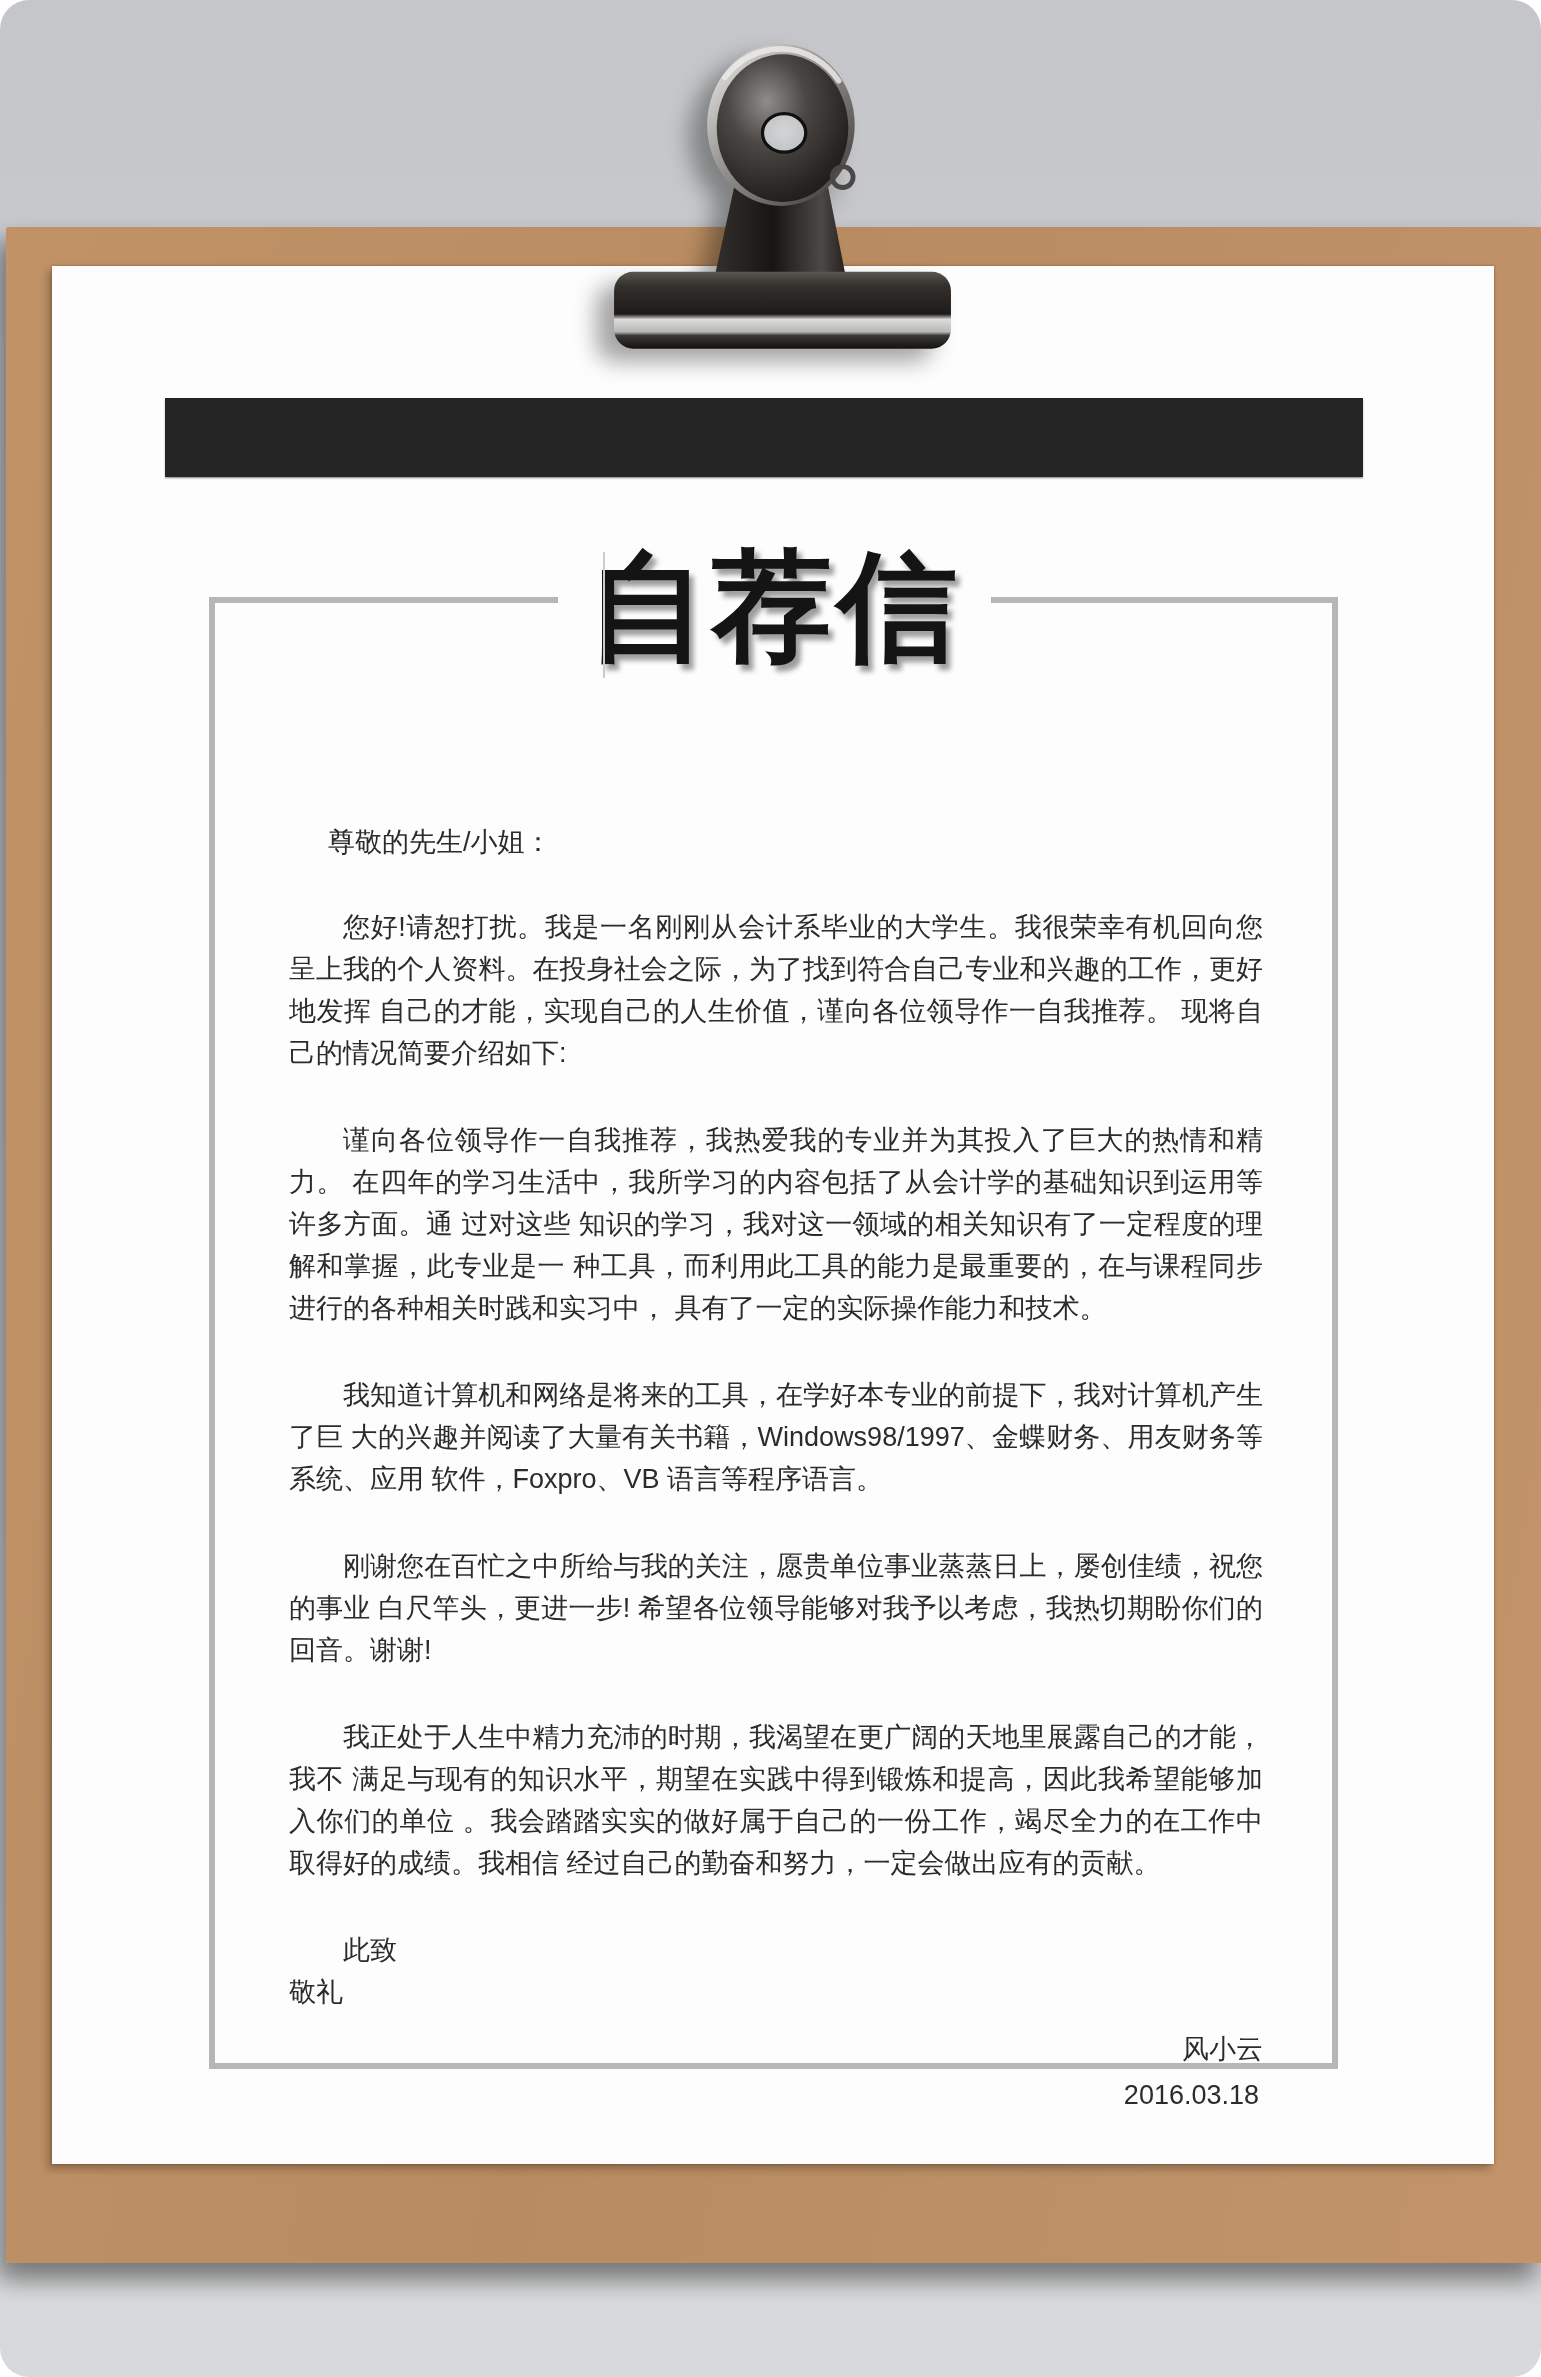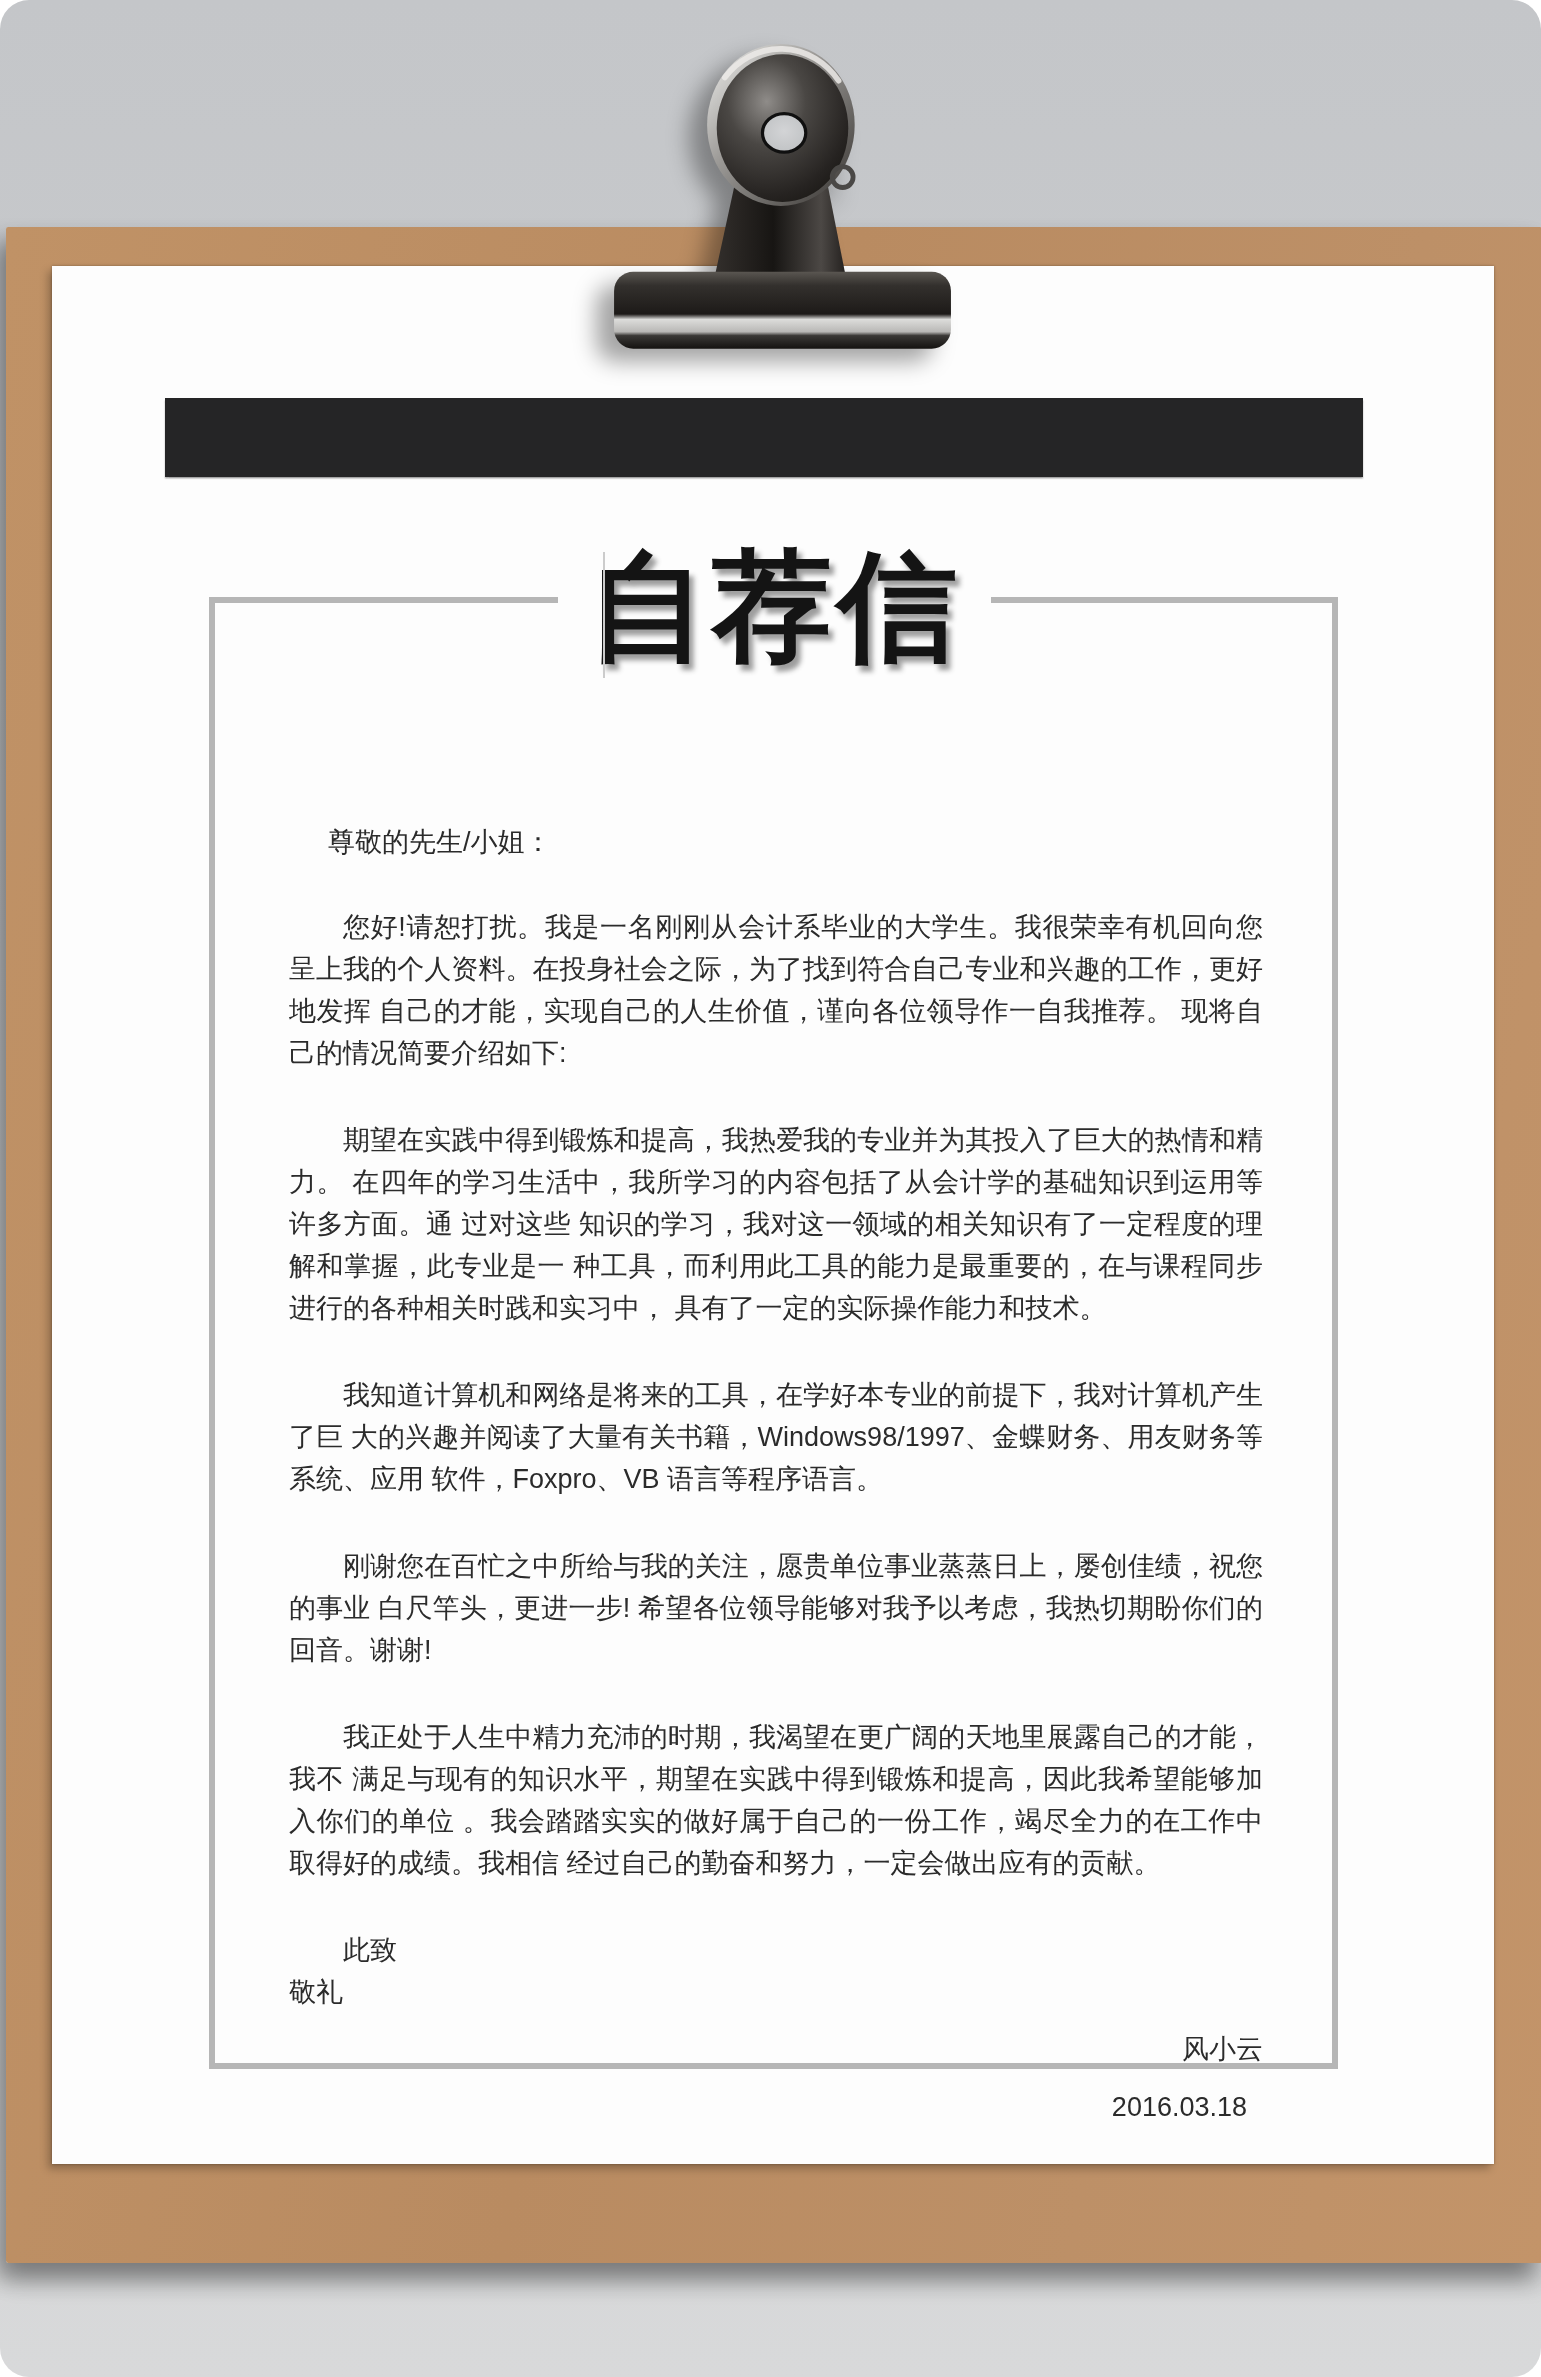--- a/index.html
+++ b/index.html
@@ -79,21 +79,21 @@
     line-height: 42px;
     color: var(--body-text, #2b2b2b);
     text-align: justify;
   }
   .letter p { margin: 0 0 45px 0; }
   .letter p.para { text-indent: 2em; }
   .letter p.salutation { margin-bottom: 43px; margin-left: 39px; }
   .letter p.closing-cizhi { text-indent: 2em; margin: 0; }
   .letter p.closing-jingli { margin: 0; }
   .letter p.sig-name { text-align: right; margin: 15px 0 0 0; }
-  .letter p.sig-date { text-align: right; margin: 16px; }
+  .letter p.sig-date { text-align: right; margin: 4px; }
   .binder-clip {
     position: absolute;
     left: 590px; top: 30.5px;
     width: 377px; height: 329px;
     z-index: 6;
     filter: drop-shadow(-17.7px 13px 11.2px rgba(0,0,0,0.35));
   }
 </style>
 </head>
 <body>
@@ -104,21 +104,21 @@
 
   <div class="paper">
     <div class="header-bar"></div>
     <div class="content-frame"></div>
     <h1 class="page-title">自荐信</h1>
     <div class="title-caret-line"></div>
 
     <div class="letter">
       <p class="salutation">尊敬的先生/小姐：</p>
       <p class="para">您好!请恕打扰。我是一名刚刚从会计系毕业的大学生。我很荣幸有机回向您 呈上我的个人资料。在投身社会之际，为了找到符合自己专业和兴趣的工作，更好地发挥 自己的才能，实现自己的人生价值，谨向各位领导作一自我推荐。 现将自己的情况简要介绍如下:</p>
-      <p class="para">期望在实践中得到锻炼和提高，我热爱我的专业并为其投入了巨大的热情和精力。 在四年的学习生活中，我所学习的内容包括了从会计学的基础知识到运用等许多方面。通 过对这些 知识的学习，我对这一领域的相关知识有了一定程度的理解和掌握，此专业是一 种工具，而利用此工具的能力是最重要的，在与课程同步进行的各种相关时践和实习中， 具有了一定的实际操作能力和技术。</p>
+      <p class="para">谨向各位领导作一自我推荐，我热爱我的专业并为其投入了巨大的热情和精力。 在四年的学习生活中，我所学习的内容包括了从会计学的基础知识到运用等许多方面。通 过对这些 知识的学习，我对这一领域的相关知识有了一定程度的理解和掌握，此专业是一 种工具，而利用此工具的能力是最重要的，在与课程同步进行的各种相关时践和实习中， 具有了一定的实际操作能力和技术。</p>
       <p class="para">我知道计算机和网络是将来的工具，在学好本专业的前提下，我对计算机产生了巨 大的兴趣并阅读了大量有关书籍，Windows98/1997、金蝶财务、用友财务等系统、应用 软件，Foxpro、VB 语言等程序语言。</p>
       <p class="para">刚谢您在百忙之中所给与我的关注，愿贵单位事业蒸蒸日上，屡创佳绩，祝您的事业 白尺竿头，更进一步! 希望各位领导能够对我予以考虑，我热切期盼你们的回音。谢谢!</p>
       <p class="para">我正处于人生中精力充沛的时期，我渴望在更广阔的天地里展露自己的才能，我不 满足与现有的知识水平，期望在实践中得到锻炼和提高，因此我希望能够加入你们的单位 。我会踏踏实实的做好属于自己的一份工作，竭尽全力的在工作中取得好的成绩。我相信 经过自己的勤奋和努力，一定会做出应有的贡献。</p>
       <p class="closing-cizhi">此致</p>
       <p class="closing-jingli">敬礼</p>
       <p class="sig-name">风小云</p>
       <p class="sig-date">2016.03.18</p>
     </div>
   </div>
 

